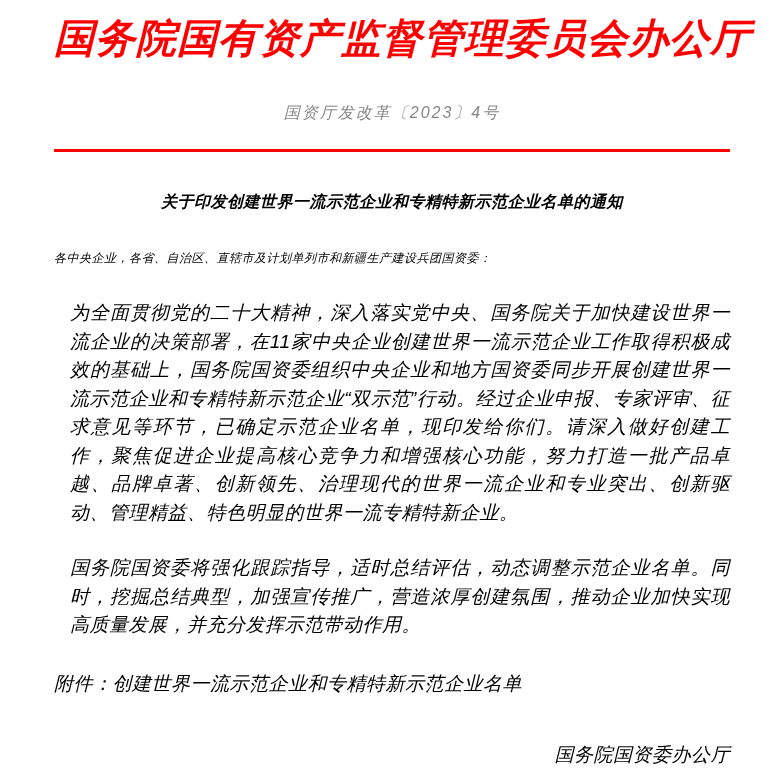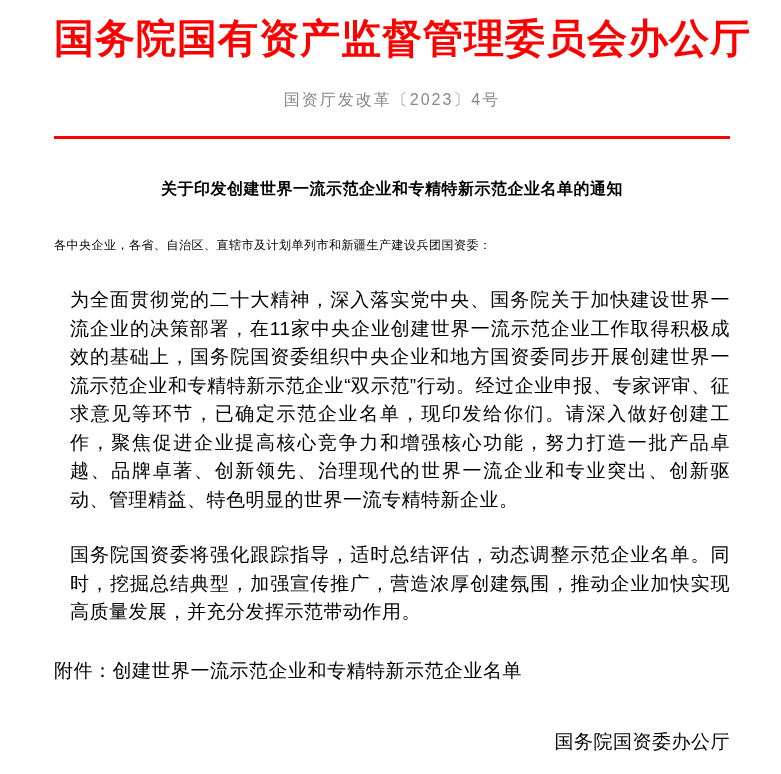--- a/index.html
+++ b/index.html
@@ -7,34 +7,35 @@
     width: 781px;
     background: #ffffff;
     font-family: "Liberation Sans", sans-serif;
   }
   .page {
     width: 781px;
     height: 770px;
     background: #ffffff;
     overflow: hidden;
     padding: 0 51px 0 54px;
+    font-style: italic;
   }
   .agency-title {
     margin-top: 14px;
     font-family: "DejaVu Serif", "Liberation Serif", serif;
     font-size: 40px;
     line-height: 48px;
     font-weight: bold;
     color: #fe0000;
     text-align: center;
     letter-spacing: 1px;
     white-space: nowrap;
   }
   .doc-number {
-    margin-top: 28px;
+    margin-top: 41px;
     font-size: 16px;
     line-height: 19px;
     color: #878787;
     text-align: center;
     letter-spacing: 2px;
   }
   .red-divider {
     margin-top: 27px;
     height: 3px;
     background: #fe0000;

